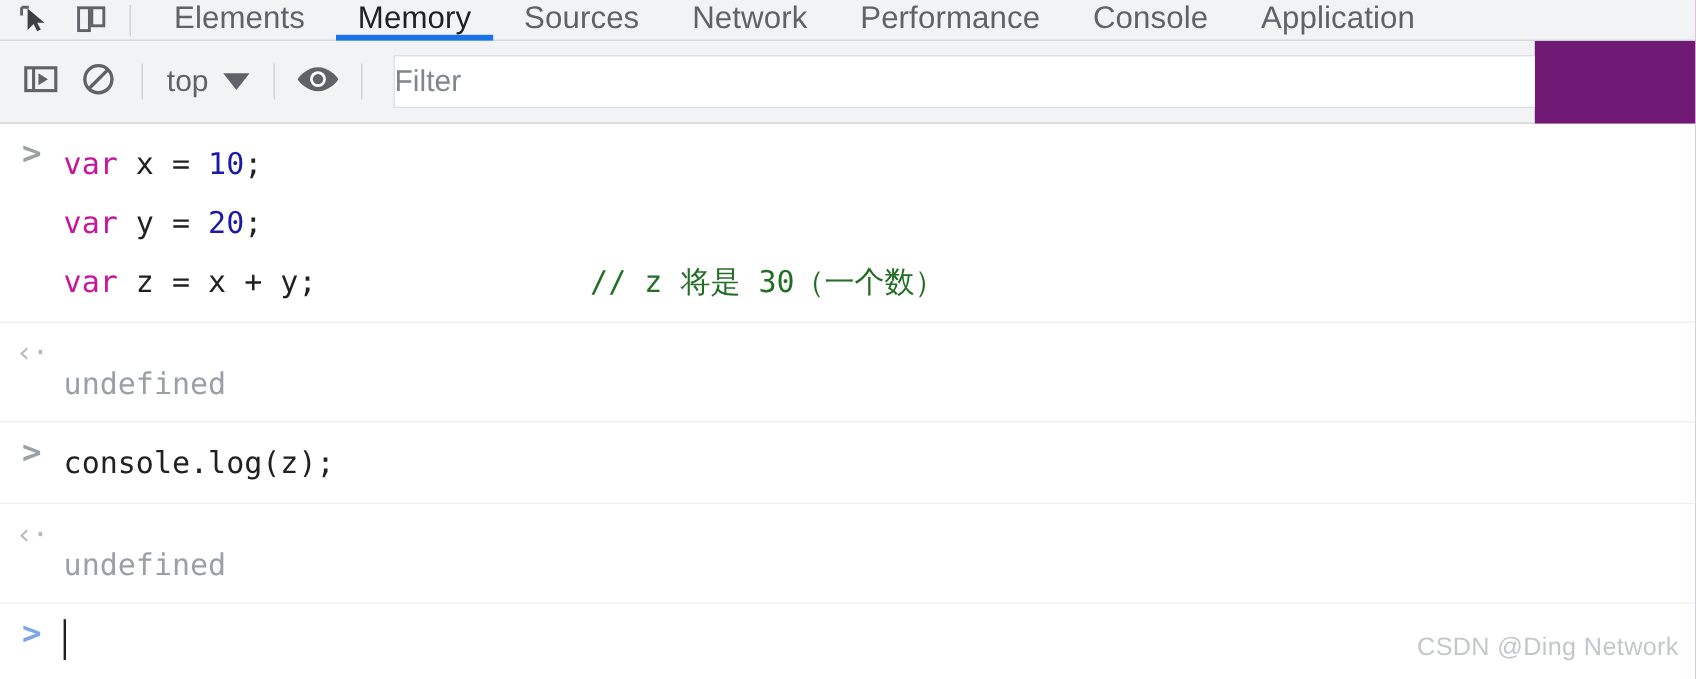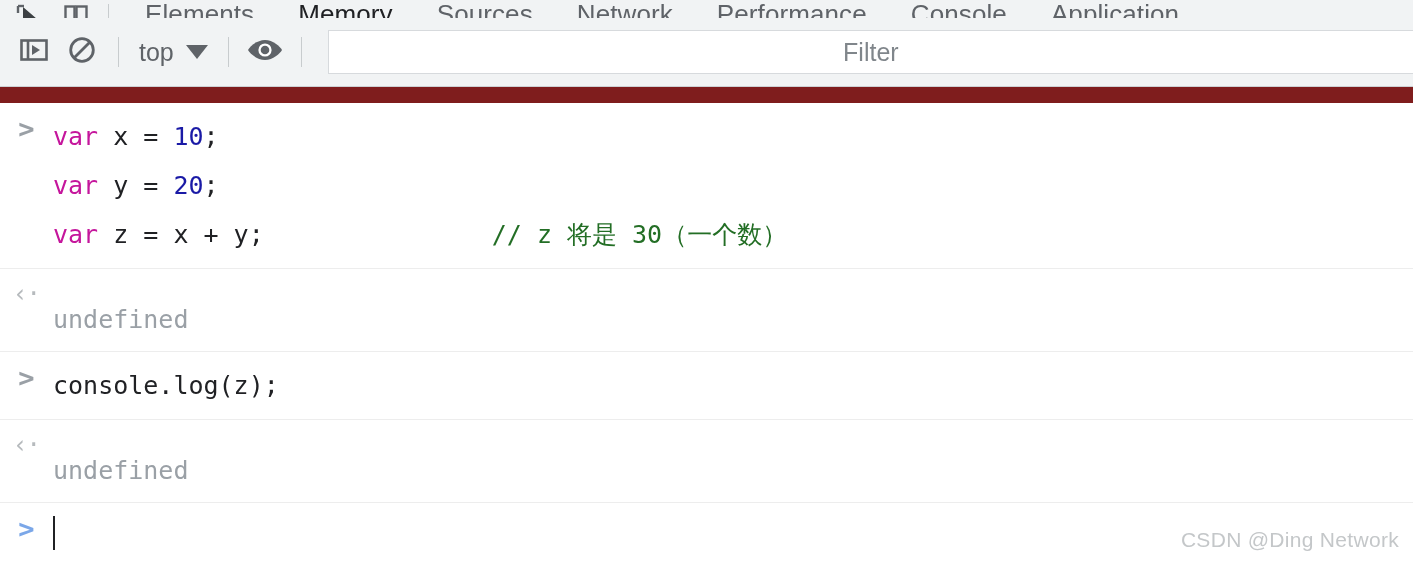--- a/index.html
+++ b/index.html
@@ -12,21 +12,21 @@
     height: 566px;
     overflow: hidden;
     font-family: "Liberation Sans", sans-serif;
     -webkit-font-smoothing: antialiased;
   }
 
   #devtools {
     position: relative;
     width: 1413px;
     height: 566px;
-    background: #7f1d1d;
+    background: #701a75;
   }
 
   
   .tabstrip {
     position: absolute;
     left: 0;
     top: -26px;
     width: 1413px;
     height: 60px;
     background: #f1f3f4;
@@ -82,22 +82,22 @@
     right: 4px;
     bottom: -1px;
     height: 5px;
     background: #1a73e8;
   }
 
   
   .console-toolbar {
     position: absolute;
     left: 0;
-    top: 18px;
-    width: 1413px;
+    top: 34px;
+    width: 1279px;
     height: 69px;
     background: #f1f3f4;
     box-sizing: border-box;
     border-bottom: 1px solid #cdd1d4;
     display: flex;
     align-items: center;
     padding-left: 10px;
   }
   .ct-btn {
     width: 48px;
@@ -136,21 +136,20 @@
     margin-left: 14px;
     margin-right: 0;
     background: #ffffff;
     border: 1px solid #d7dadd;
     border-right: none;
     box-sizing: border-box;
     display: flex;
     align-items: center;
     font-size: 25px;
     color: #80868b;
-    justify-content: center;
   }
 
   
   .console-body {
     position: absolute;
     left: 0;
     top: 103px;
     width: 1413px;
     height: 463px;
     background: #ffffff;

